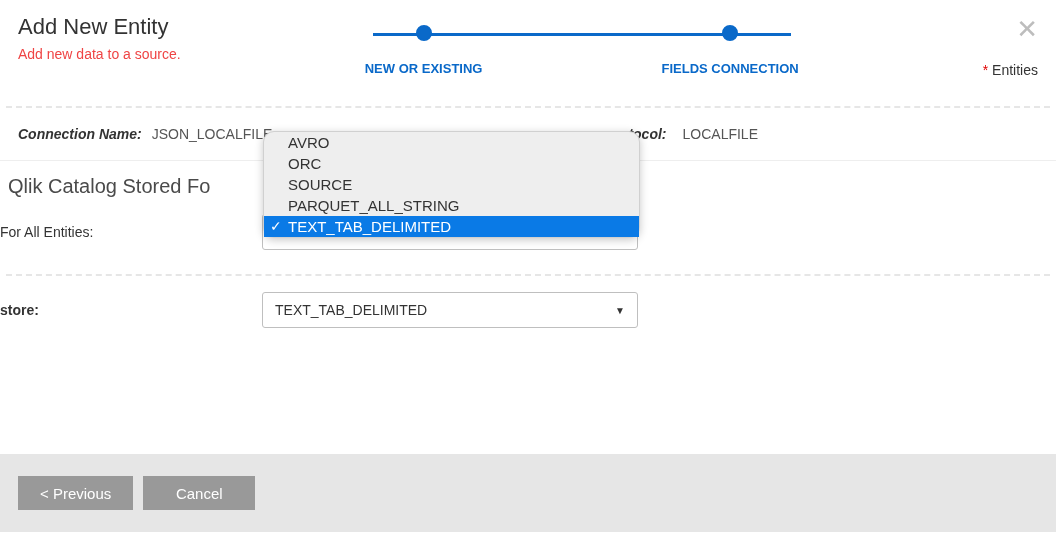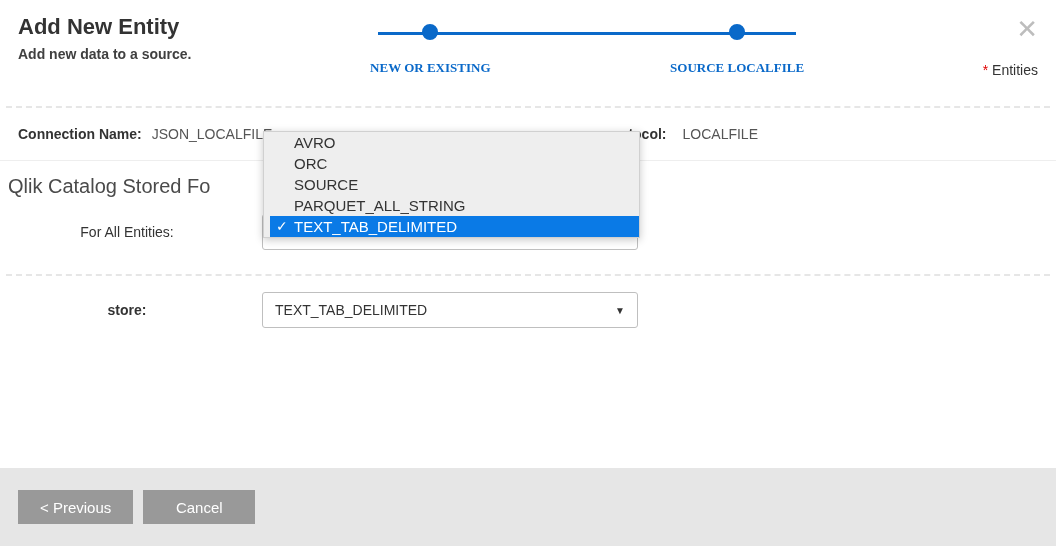--- a/index.html
+++ b/index.html
@@ -16,36 +16,34 @@
     display: flex;
     justify-content: space-between;
     padding: 14px 18px 4px 18px;
   }
   .header-left {
     flex: 0 0 auto;
   }
   .page-title {
     font-size: 22px;
     color: #333;
-    font-weight: 700;
+    font-weight: 400;
     margin-bottom: 6px;
   }
   .page-subtitle {
     font-size: 14px;
-    color: #404040;
-    font-weight: bold;
+    color: #ef4444;
   }
   .stepper {
     display: flex;
     align-items: center;
     justify-content: center;
     flex: 1;
     position: relative;
     padding-top: 8px;
-    font-family: Liberation Serif, serif;
   }
   .stepper-track {
     position: relative;
     width: 434px;
     display: flex;
     align-items: center;
     justify-content: space-between;
   }
   .stepper-line {
     position: absolute;
@@ -105,20 +103,21 @@
     display: flex;
     align-items: center;
     padding: 18px 18px 18px 18px;
     font-size: 14px;
     border-bottom: 1px solid #eee;
   }
   .conn-label {
     font-weight: 600;
     color: #333;
     margin-right: 10px;
+    font-style: italic;
   }
   .conn-value {
     color: #555;
   }
   .conn-right {
     margin-left: auto;
     display: flex;
     align-items: center;
   }
   .section-title {
@@ -127,21 +126,21 @@
     font-weight: 400;
     padding: 14px 0 12px 8px;
   }
   .form-row {
     display: flex;
     align-items: center;
     padding: 4px 0 14px 0;
   }
   .form-label {
     width: 262px;
-    text-align: center;
+    text-align: left;
     font-size: 14px;
     color: #333;
     padding-right: 8px;
   }
   .form-label.bold { font-weight: 600; }
   .select-box {
     width: 376px;
     height: 36px;
     border: 1px solid #bfbfbf;
     border-radius: 3px;
@@ -157,21 +156,21 @@
     font-size: 10px;
     color: #333;
   }
   .dashed-sep-mid {
     border: none;
     border-top: 2px dashed #e6e6e6;
     margin: 10px 6px 12px 6px;
   }
   .footer {
     position: absolute;
-    bottom: 1px;
+    bottom: 15px;
     left: 0;
     right: 0;
     height: 78px;
     background: #e6e6e6;
     display: flex;
     align-items: center;
     padding: 0 18px;
   }
   .btn {
     height: 34px;
@@ -192,24 +191,23 @@
     min-width: 112px;
   }
   
   .dropdown {
     position: absolute;
     top: 131px;
     left: 263px;
     width: 377px;
     background: #eeeeee;
     border: 1px solid #d0d0d0;
-    border-radius: 0;
+    border-radius: 11px;
     box-shadow: 0 2px 8px rgba(0,0,0,0.22);
     z-index: 10;
-    padding-left: 6px;
   }
   .dropdown-item {
     padding: 2px 12px 2px 24px;
     font-size: 15px;
     color: #333;
     cursor: pointer;
     position: relative;
     font-family: Arial, Helvetica, sans-serif;
   }
   .dropdown-item.selected {
@@ -236,21 +234,21 @@
 
   <div class="stepper">
     <div class="stepper-track">
       <div class="stepper-line"></div>
       <div class="step">
         <div class="step-dot"></div>
         <div class="step-label">NEW OR EXISTING</div>
       </div>
       <div class="step">
         <div class="step-dot"></div>
-        <div class="step-label">SOURCE LOCALFILE</div>
+        <div class="step-label">FIELDS CONNECTION</div>
       </div>
     </div>
   </div>
 
   <div class="header-right">
     <div class="close-icon">✕</div>
     <div class="required-note">
       <span class="required-asterisk">*</span>
       <span>Entities</span>
     </div>

